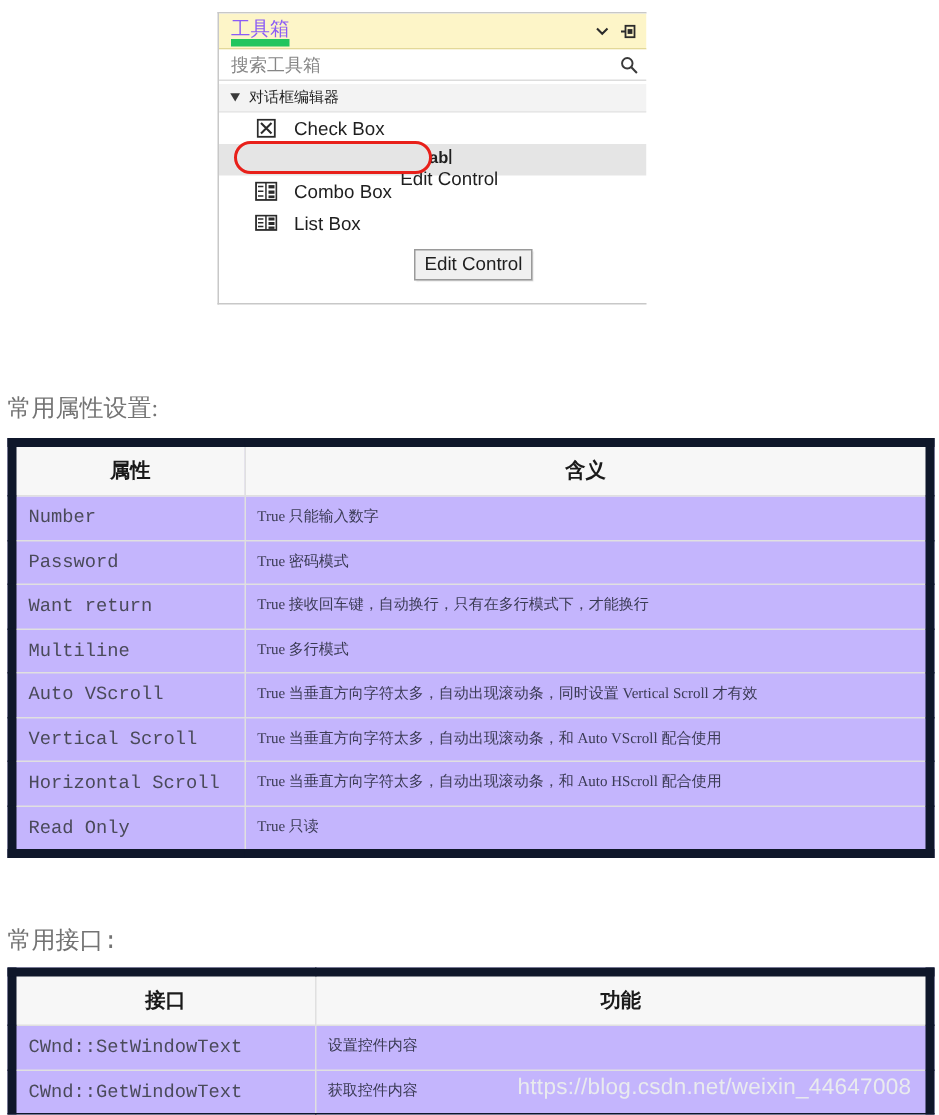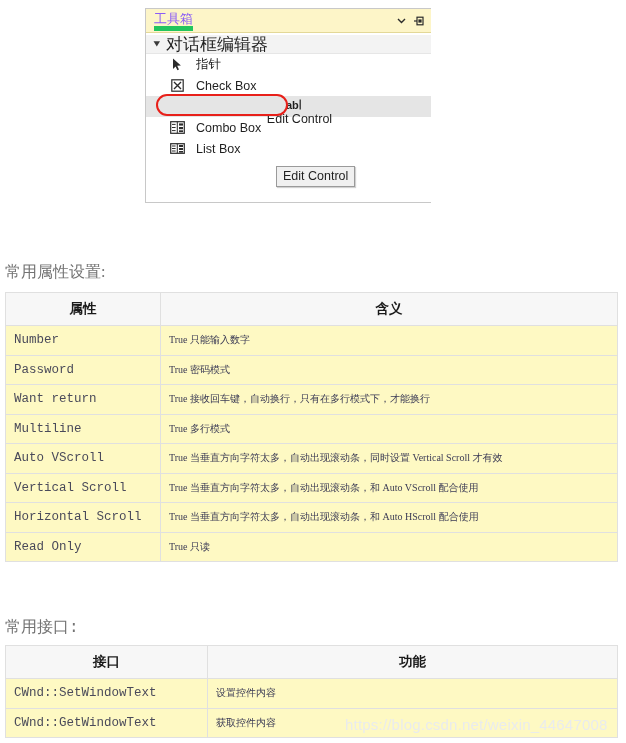--- a/index.html
+++ b/index.html
@@ -60,21 +60,21 @@
   #search-icon-wrap{width:16px;height:16px;display:flex;align-items:center;justify-content:center;}
 
   #toolbox-tree{padding-top:2px;background:#fff;}
 
   .tree-group{
     display:flex;align-items:center;
     height:18px;
     background:#f3f3f3;
     border-bottom:1px solid #e6e6e6;
     padding-left:6px;
-    font-size:17px;color:#1f1f1f;
+    font-size:10px;color:#1f1f1f;
   }
   .tri{
     width:10px;height:10px;margin-right:4px;
     display:flex;align-items:center;justify-content:center;
   }
   .tri svg{display:block;}
 
   .tree-item{
     display:flex;align-items:center;
     height:21px;
@@ -125,22 +125,22 @@
     color:#737373;
     margin:0;
   }
   #heading-props{position:absolute;left:5px;top:262px;}
   #heading-api{position:absolute;left:5px;top:617px;font-family:Liberation Mono, monospace;}
 
   table.doc-table{
     position:absolute;
     border-collapse:collapse;
     table-layout:fixed;
-    background:#fef9c3;
-    border:1px solid #0f172a;
+    background:#c4b5fd;
+    border:6px solid #0f172a;
   }
   table.doc-table td, table.doc-table th{
     border:1px solid #e0e0e0;
     vertical-align:middle;
   }
   table.doc-table th{
     background:#f7f7f7;
     font-family:"Liberation Serif", serif;
     font-weight:bold;
     font-size:13.5px;
@@ -192,40 +192,41 @@
     </span>
     <span class="tb-btn">
       <svg width="12" height="12" viewBox="0 0 12 12">
         <rect x="4" y="2.2" width="6" height="7.6" fill="none" stroke="#2b2b2b" stroke-width="1.2"></rect>
         <rect x="5.4" y="4.4" width="3.2" height="3.2" fill="#2b2b2b"></rect>
         <line x1="1" y1="6" x2="4" y2="6" stroke="#2b2b2b" stroke-width="1.2"></line>
       </svg>
     </span>
   </div>
 
+  <div id="toolbox-search">
+    <span id="toolbox-search-placeholder">搜索工具箱</span>
+    <span id="search-icon-wrap">
+      <svg width="13" height="13" viewBox="0 0 13 13">
+        <circle cx="5.2" cy="5.2" r="3.5" fill="none" stroke="#3a3a3a" stroke-width="1.3"></circle>
+        <line x1="7.9" y1="7.9" x2="11.6" y2="11.6" stroke="#3a3a3a" stroke-width="1.4"></line>
+      </svg>
+    </span>
+  </div>
 
   <div id="toolbox-tree">
 
     <div class="tree-group">
       <span class="tri">
         <svg width="8" height="8" viewBox="0 0 8 8">
             <path d="M0.5 1.2 L7 1.2 L3.8 6.6 Z" fill="#3a3a3a"></path>
           </svg>
       </span>
       <span>对话框编辑器</span>
     </div>
 
-    <div class="tree-item">
-      <span class="item-icon">
-        <svg width="11" height="13" viewBox="0 0 11 13">
-            <path d="M1 0.5 L1 11 L3.6 8.4 L5.4 12.2 L7 11.4 L5.2 7.8 L8.9 7.5 Z" fill="#2b2b2b"></path>
-          </svg>
-      </span>
-      <span class="item-label">指针</span>
-    </div>
 
 
     <div class="tree-item">
       <span class="item-icon">
         <svg width="13" height="13" viewBox="0 0 13 13">
           <rect x="0.8" y="0.8" width="11.4" height="11.4" fill="#fff" stroke="#2b2b2b" stroke-width="1.2"></rect>
           <path d="M3 3 L10 10 M10 3 L3 10" stroke="#2b2b2b" stroke-width="1.4"></path>
         </svg>
       </span>
       <span class="item-label">Check Box</span>

